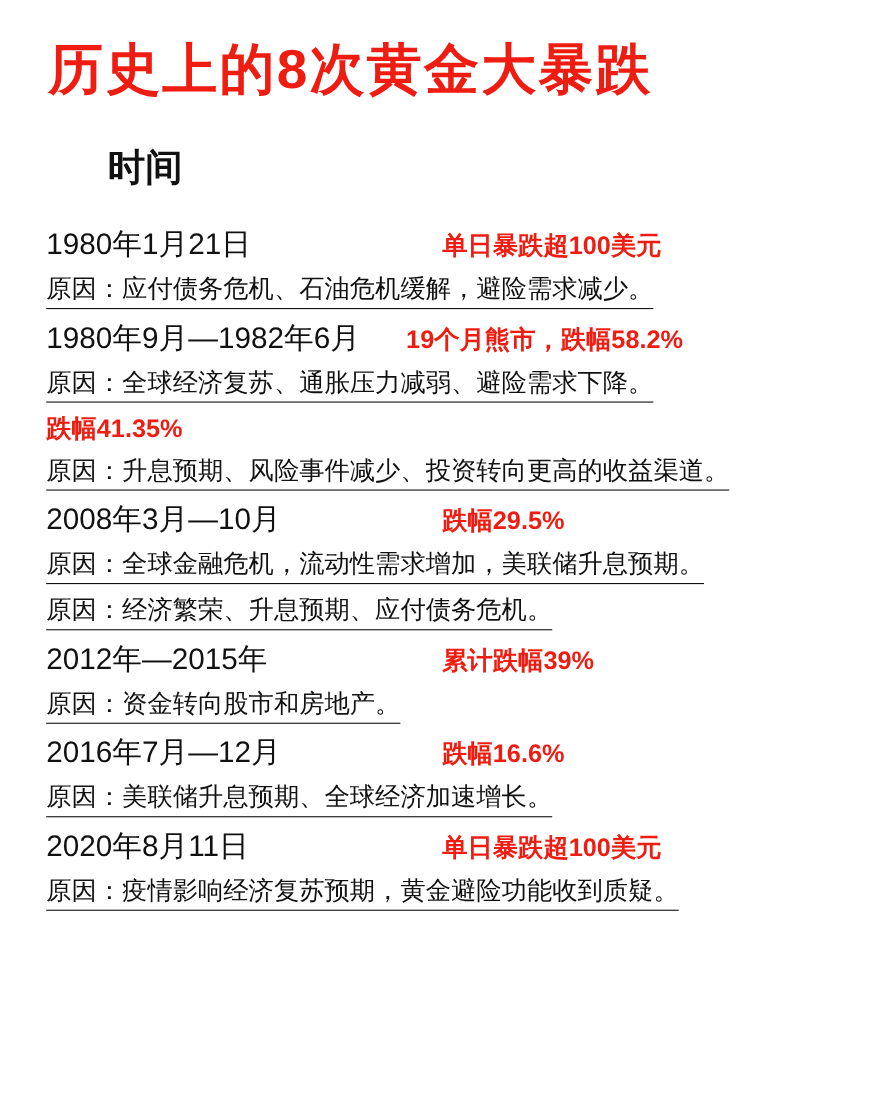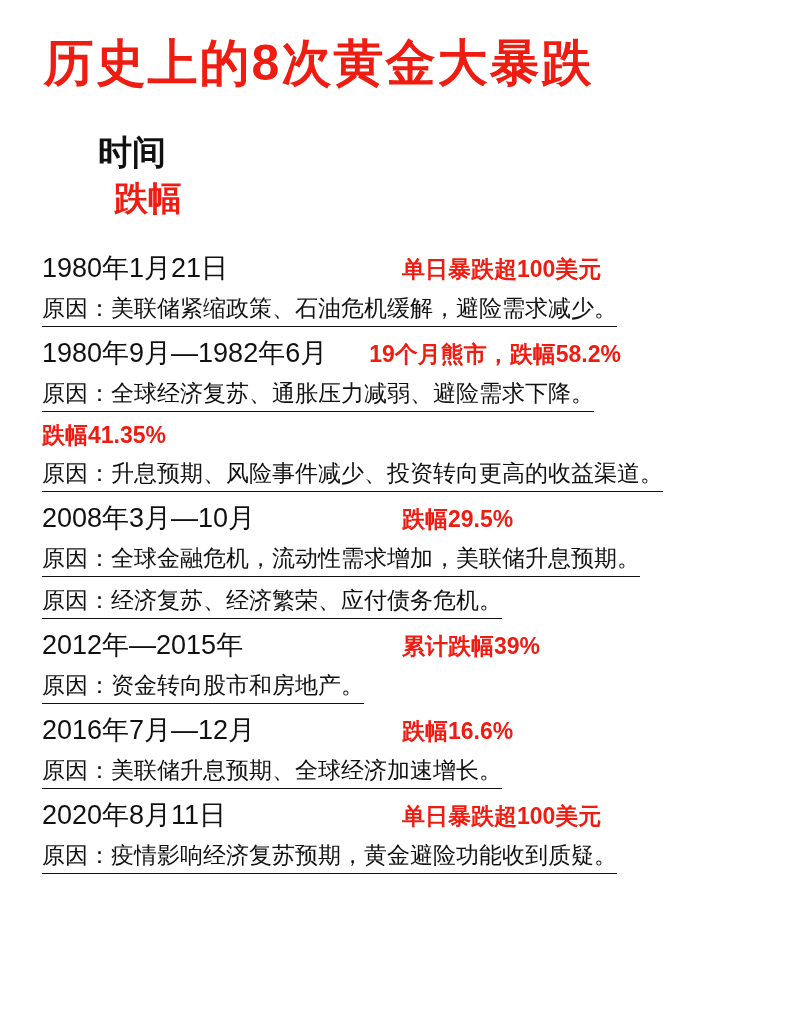--- a/index.html
+++ b/index.html
@@ -96,31 +96,30 @@
 </style>
 </head>
 <body>
 
 <div class="page">
 
   <div class="title">历史上的8次黄金大暴跌</div>
 
   <div class="header-row">
     <div class="header-time">时间</div>
-    <div class="header-drop">跌幅</div>
   </div>
 
   <div class="rows">
 
     <div class="entry">
       <div class="entry-main">
         <div class="date">1980年1月21日</div>
         <div class="drop">单日暴跌超100美元</div>
       </div>
-      <div class="reason"><span class="rtext">原因：美联储紧缩政策、石油危机缓解，避险需求减少。</span></div>
+      <div class="reason"><span class="rtext">原因：应付债务危机、石油危机缓解，避险需求减少。</span></div>
     </div>
 
     <div class="entry">
       <div class="entry-main">
         <div class="date">1980年9月—1982年6月</div>
         <div class="drop">19个月熊市，跌幅58.2%</div>
       </div>
       <div class="reason"><span class="rtext">原因：全球经济复苏、通胀压力减弱、避险需求下降。</span></div>
     </div>
 
@@ -133,21 +132,21 @@
 
     <div class="entry">
       <div class="entry-main">
         <div class="date">2008年3月—10月</div>
         <div class="drop">跌幅29.5%</div>
       </div>
       <div class="reason"><span class="rtext">原因：全球金融危机，流动性需求增加，美联储升息预期。</span></div>
     </div>
 
     <div class="entry">
-      <div class="reason"><span class="rtext">原因：经济复苏、经济繁荣、应付债务危机。</span></div>
+      <div class="reason"><span class="rtext">原因：经济繁荣、升息预期、应付债务危机。</span></div>
     </div>
 
     <div class="entry">
       <div class="entry-main">
         <div class="date">2012年—2015年</div>
         <div class="drop">累计跌幅39%</div>
       </div>
       <div class="reason"><span class="rtext">原因：资金转向股市和房地产。</span></div>
     </div>
 

